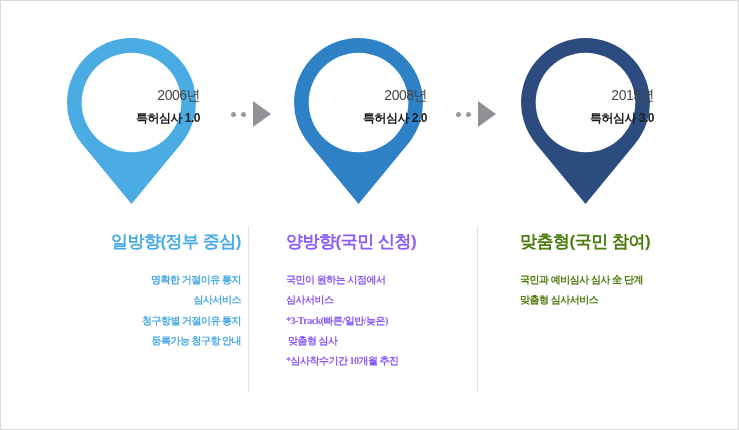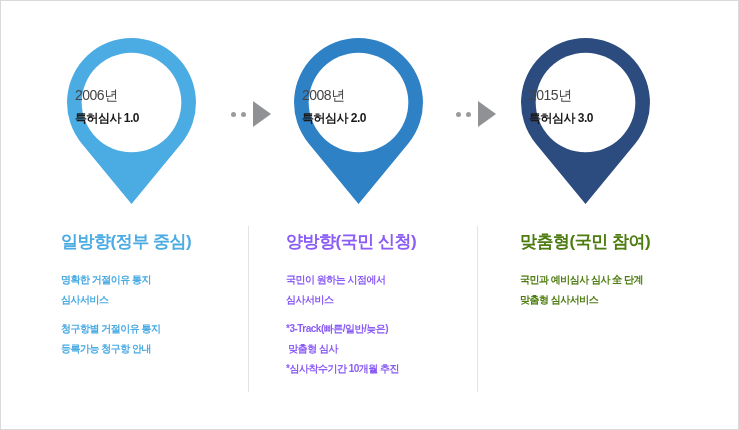--- a/index.html
+++ b/index.html
@@ -11,22 +11,22 @@
     border: 1px solid #d9d9d9;
     background: #ffffff;
     font-family: "Liberation Sans", "DejaVu Sans", sans-serif;
     overflow: hidden;
   }
 
   
   .pin { position: absolute; top: 37px; width: 137px; height: 168px; }
   .pin svg { display: block; width: 137px; height: 168px; }
   .pin-label {
-    position: absolute; top: 47px; left: 12px; width: 100%;
-    text-align: left; letter-spacing: -0.5px;
+    position: absolute; top: 47px; left: 0; width: 100%;
+    text-align: right; letter-spacing: -0.5px;
   }
   .pin-year  { font-size: 14px; line-height: 21px; color: #444444; }
   .pin-title { font-size: 12px; line-height: 24px; font-weight: bold; color: #1a1a1a; }
   .pin1 { left: 62px; }
   .pin2 { left: 289px; }
   .pin3 { left: 516px; }
 
   
   .arrow { position: absolute; top: 100px; height: 26px; display: flex; align-items: center; }
   .arrow1 { left: 230px; }
@@ -37,29 +37,29 @@
   }
   .arrow .tri {
     width: 0; height: 0; margin-left: 2px;
     border-top: 13px solid transparent;
     border-bottom: 13px solid transparent;
     border-left: 18px solid #8f9194;
   }
 
   
   .col { position: absolute; top: 229px; letter-spacing: -0.5px; }
-  .col1 { left: 60px;  width: 180px; }
+  .col1 { left: 60px;  width: 180px; text-align: right; }
   .col2 { left: 285px; width: 185px; }
   .col3 { left: 519px; width: 215px; }
   .col h3 {
     margin: 0; font-size: 17px; line-height: 24px; font-weight: bold;
   }
   .col p { margin: 0; font-size: 10px; font-weight: bold; }
   .col p.p1 { margin-top: 16px; }
-  .col p.p2 { margin-top: 9px; }
+  .col p.p2 { margin-top: 1px; font-family: Liberation Serif, serif; }
   .col .line { line-height: 20px; white-space: pre; }
 
   
   .vdiv {
     position: absolute; top: 225px; width: 1px; height: 166px;
     background: #e3e3e3;
   }
   .vdiv1 { left: 247px; }
   .vdiv2 { left: 476px; }
 </style>

